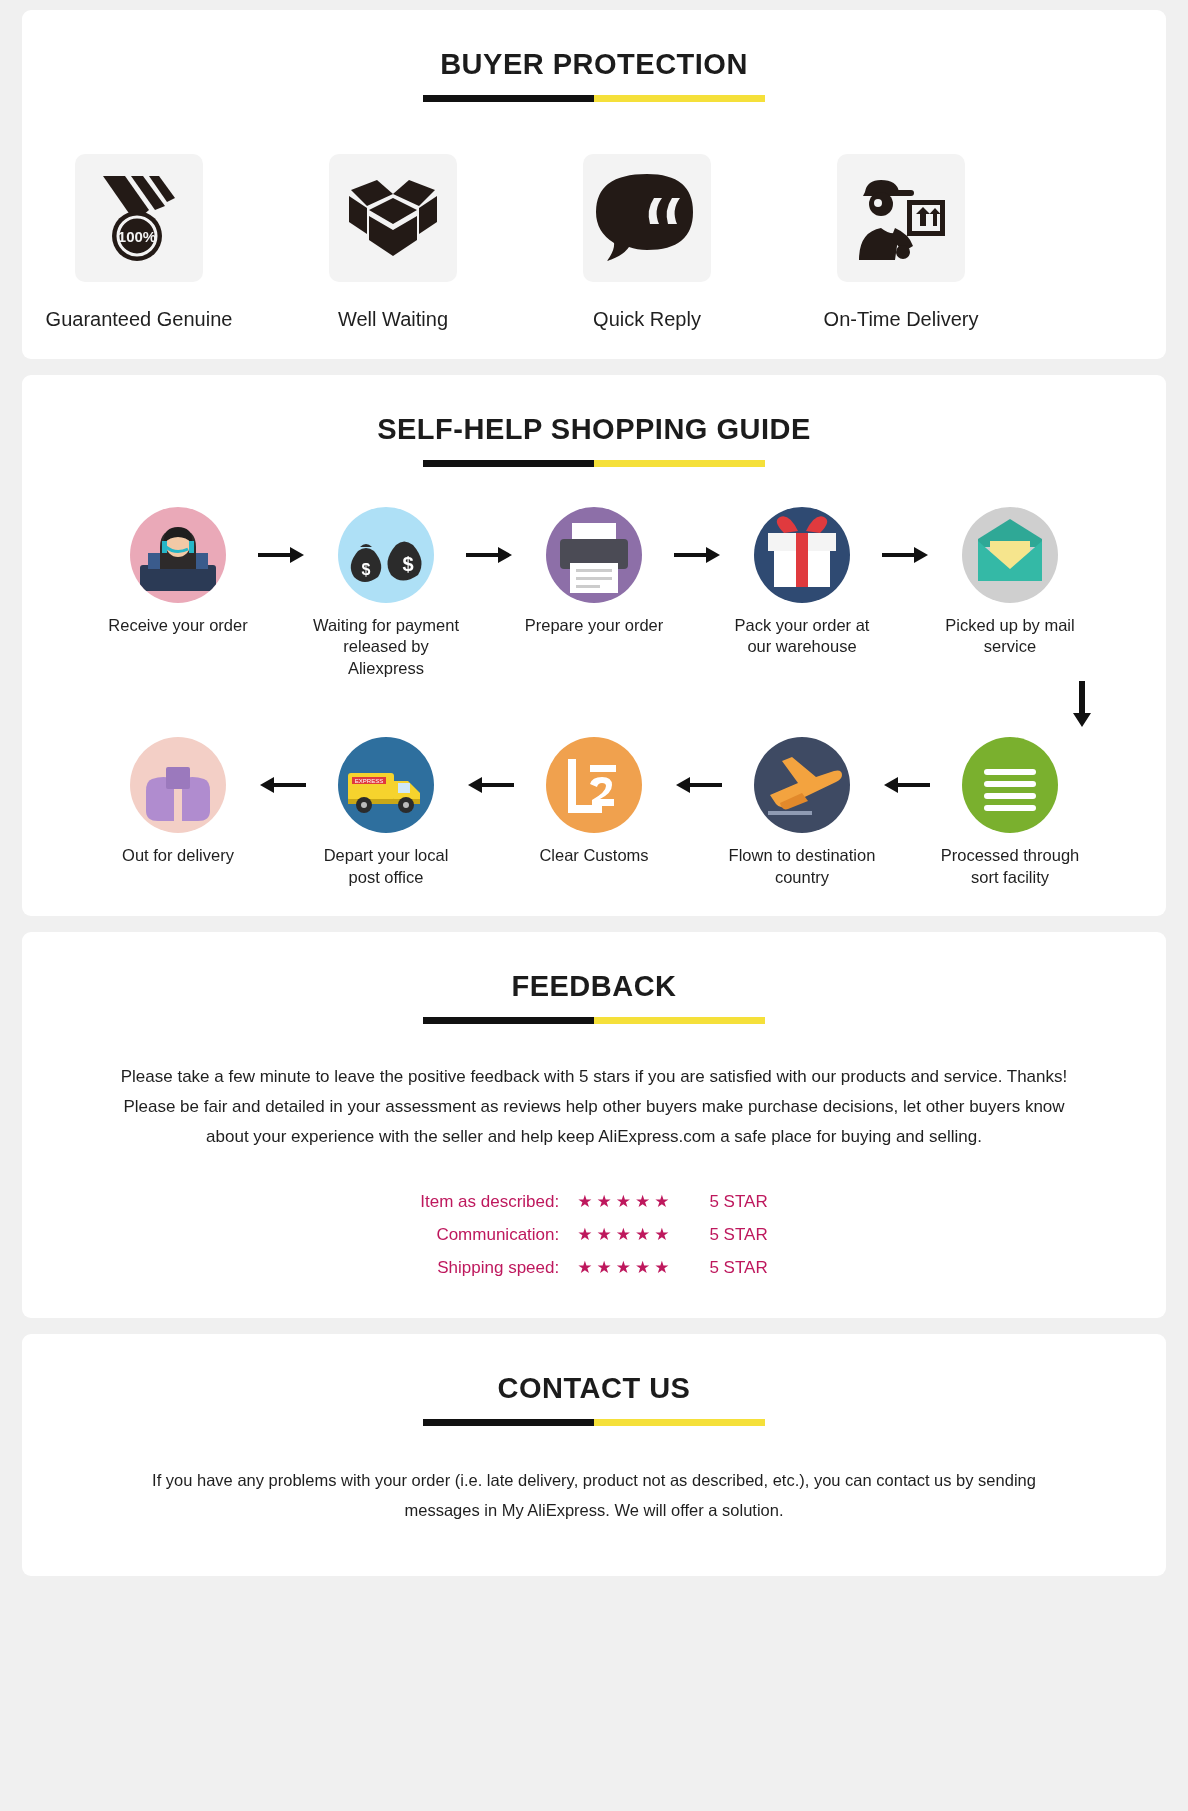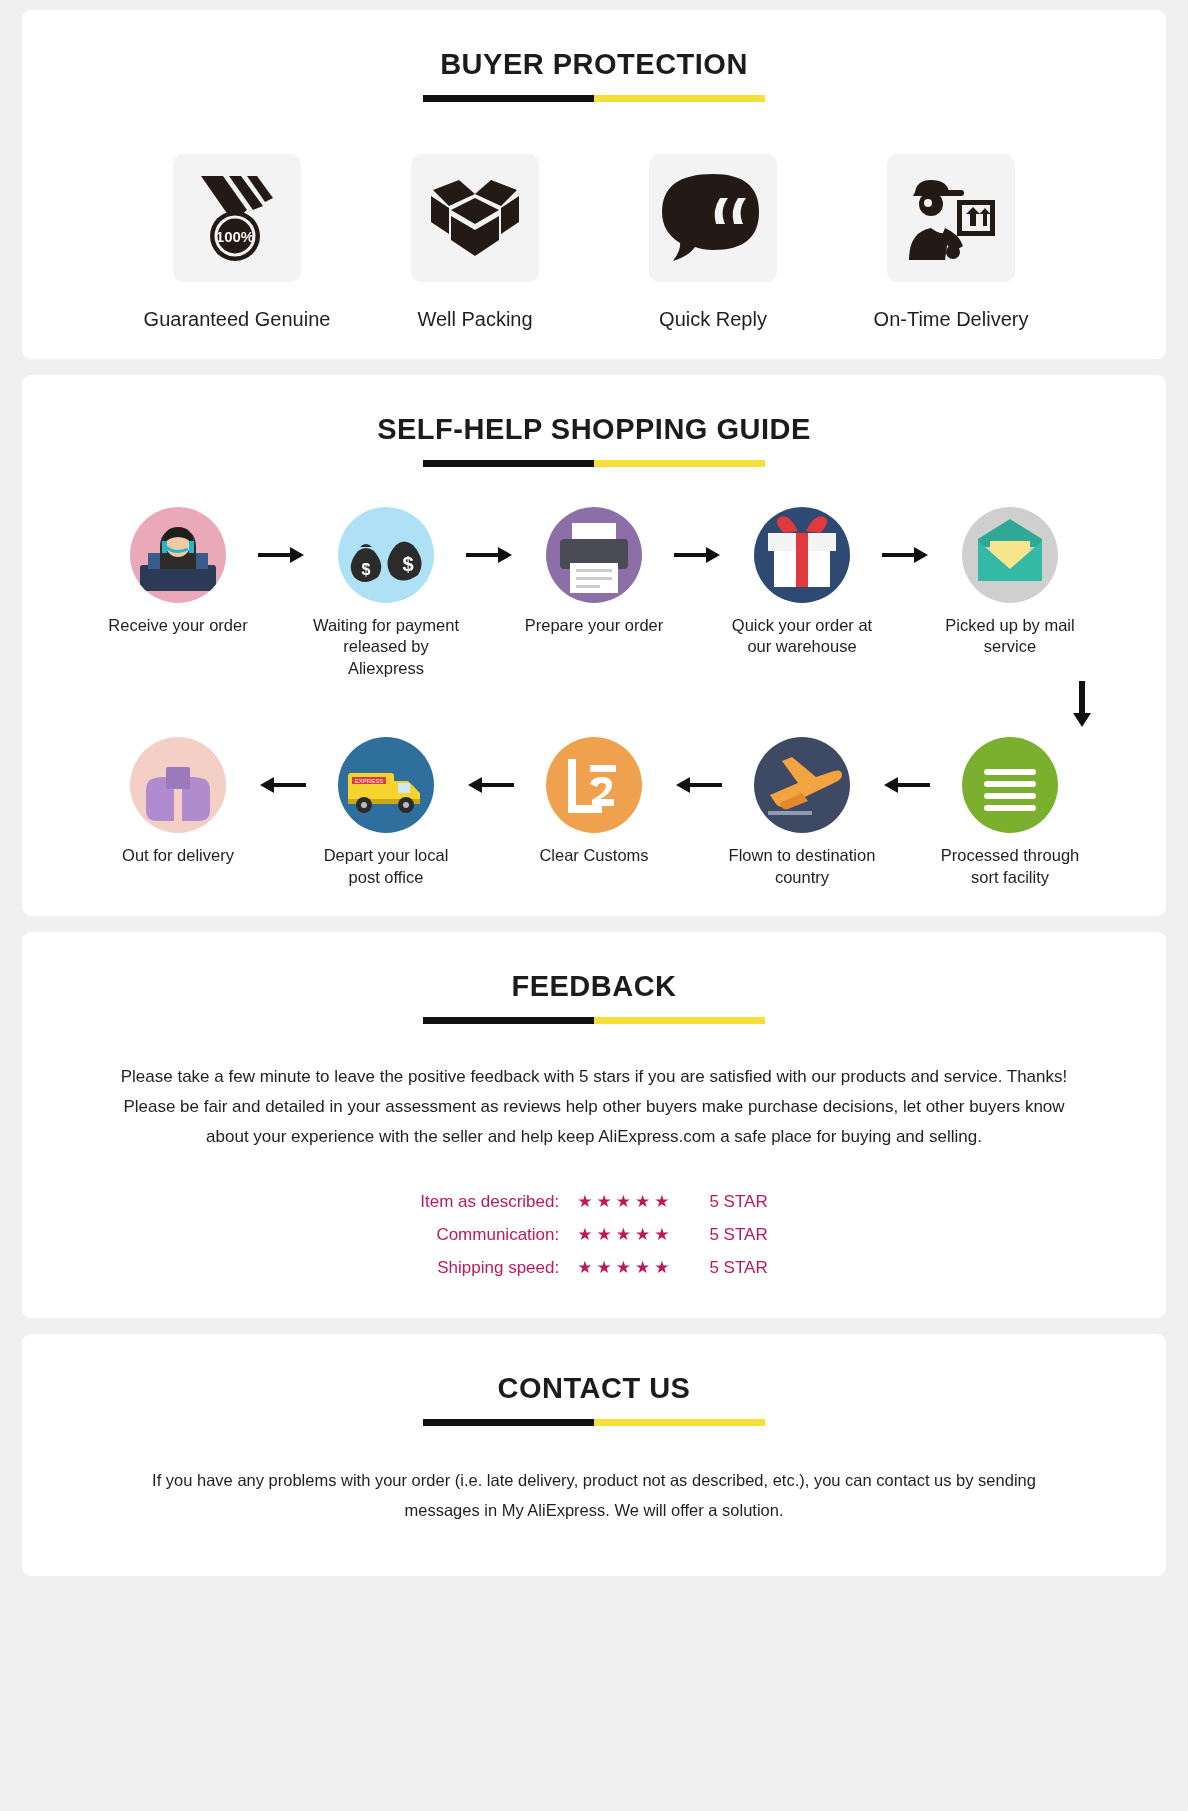--- a/index.html
+++ b/index.html
@@ -34,22 +34,21 @@
     height: 7px;
     margin: 14px auto 0 auto;
     display: flex;
   }
   .title-rule .left { flex: 1; background: #111111; }
   .title-rule .right { flex: 1; background: #f5e03a; }
 
   
   .protect-row {
     display: flex;
-    justify-content: center;
-    gap: 48px;
+    gap: 64px;
     margin-top: 52px;
   }
   .protect-item { width: 190px; text-align: center; }
   .protect-icon {
     width: 128px; height: 128px;
     margin: 0 auto;
     background: #f3f3f3;
     border-radius: 10px;
     display: flex; align-items: center; justify-content: center;
   }
@@ -158,21 +157,21 @@
         <div class="protect-icon">
           <svg width="100" height="88" viewBox="0 0 100 88" aria-hidden="true">
             <path d="M8 16 L34 6 L50 20 L24 32 Z" fill="#231a16"></path>
             <path d="M92 16 L66 6 L50 20 L76 32 Z" fill="#231a16"></path>
             <path d="M6 22 L24 34 L24 60 L6 48 Z" fill="#231a16"></path>
             <path d="M94 22 L76 34 L76 60 L94 48 Z" fill="#231a16"></path>
             <path d="M26 36 L50 24 L74 36 L50 50 Z" fill="#231a16"></path>
             <path d="M26 42 L50 56 L74 42 L74 66 L50 82 L26 66 Z" fill="#231a16"></path>
           </svg>
         </div>
-        <div class="protect-label">Well Packing</div>
+        <div class="protect-label">Well Waiting</div>
       </div>
 
       <div class="protect-item">
         <div class="protect-icon">
           <svg width="110" height="100" viewBox="0 0 110 100" aria-hidden="true">
             <path d="M55 6 q46 0 46 38 q0 38 -46 38 q-10 0 -18 -3 q-6 9 -22 14 q8 -11 7 -18 q-18 -11 -18 -31 q0 -38 51 -38 Z" fill="#231a16"></path>
             <path d="M62 30 q-8 12 -4 26 l9 0 q-6 -14 3 -26 Z" fill="#f3f3f3"></path>
             <path d="M80 30 q-8 12 -4 26 l9 0 q-6 -14 3 -26 Z" fill="#f3f3f3"></path>
           </svg>
         </div>
@@ -278,21 +277,21 @@
         <div class="guide-step">
           <div class="circle" style="background:#2f4a72">
             <svg width="96" height="96" viewBox="0 0 96 96" aria-hidden="true">
               <path d="M30 26 q-12 -12 -4 -16 q9 -4 18 14 z" fill="#e03a3e"></path>
               <path d="M66 26 q12 -12 4 -16 q-9 -4 -18 14 z" fill="#e03a3e"></path>
               <rect x="14" y="26" width="68" height="18" fill="#f4f4f4"></rect>
               <rect x="20" y="44" width="56" height="36" fill="#fff"></rect>
               <rect x="42" y="26" width="12" height="54" fill="#e03a3e"></rect>
             </svg>
           </div>
-          <div class="guide-caption">Quick your order at our warehouse</div>
+          <div class="guide-caption">Pack your order at our warehouse</div>
         </div>
 
         <div class="arrow-h">
           <svg width="48" height="20" viewBox="0 0 48 20">
               <path d="M0 8 h32 v-6 l14 8 -14 8 v-6 H0 Z" fill="#111"></path>
             </svg>
         </div>
 
         <div class="guide-step">
           <div class="circle" style="background:#cfcfcf">

